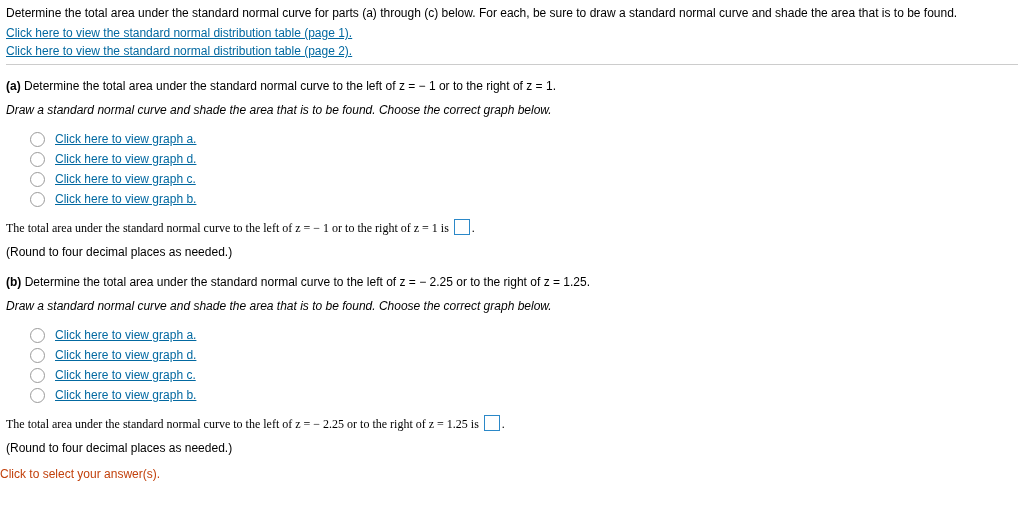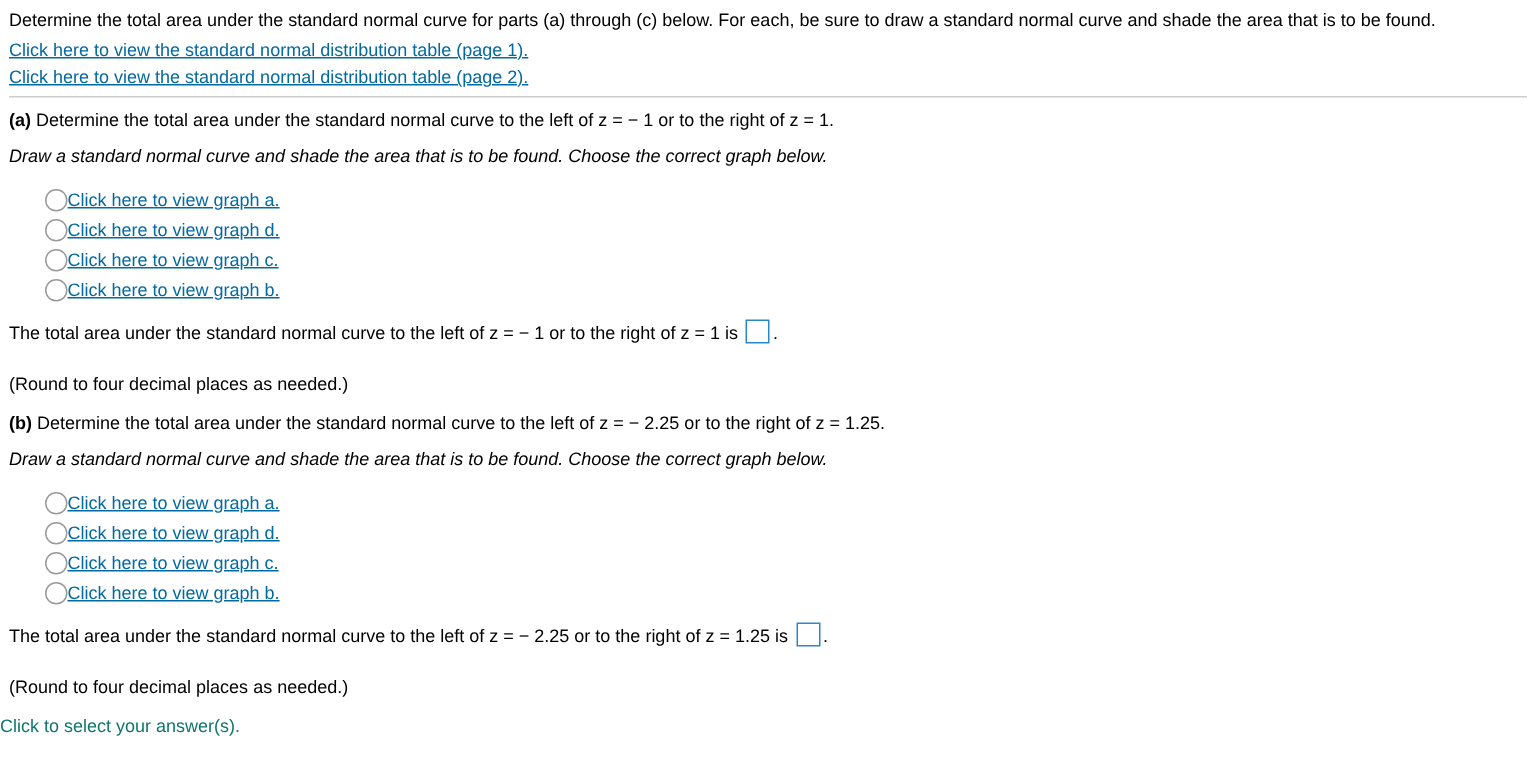--- a/index.html
+++ b/index.html
@@ -15,55 +15,56 @@
   a.link, .link {
     color: #0369a1;
     text-decoration: underline;
     cursor: pointer;
   }
   hr.sep {
     border: none;
     border-top: 1px solid #ccc;
     margin: 4px 0 6px 0;
   }
-  .part-heading { margin: 2px 0 6px 0; }
+  .part-heading { margin: 12px 0 6px 0; }
   .part-heading b { font-weight: bold; }
   .instruction { margin: 4px 0 10px 0; font-style: italic; }
   .radio-group { margin: 0 0 10px 24px; }
   .radio-row {
     display: flex;
     align-items: center;
+    gap: 10px;
     padding: 1px 0;
   }
   .radio-circle {
     width: 13px;
     height: 13px;
     border: 1px solid #9a9a9a;
     border-radius: 50%;
     background: #fff;
     flex: 0 0 auto;
     cursor: pointer;
   }
-  .answer-line { margin: 4px 0 1px 0; }
-  .round-note { margin: 16px 0 8px 0; }
+  .answer-line { margin: 4px 0 1px 0; font-family: Liberation Serif, serif; }
+  .round-note { margin: 6px 0 8px 0; }
   .answer-box {
     display: inline-block;
     width: 14px;
     height: 14px;
     border: 1px solid #2b88c8;
     vertical-align: -3px;
     margin: 0 2px;
     background: #fff;
     cursor: text;
   }
   .footer {
     margin-top: 0;
     margin-left: -6px;
     padding-left: 0;
-    color: #0f766e;
+    color: #c2410c;
   }
 </style>
 </head>
 <body>
 
 <div class="intro">Determine the total area under the standard normal curve for parts (a) through (c) below. For each, be sure to draw a standard normal curve and shade the area that is to be found.</div>
 <div><a class="link">Click here to view the standard normal distribution table (page 1).</a></div>
 <div><a class="link">Click here to view the standard normal distribution table (page 2).</a></div>
 
 <hr class="sep">

